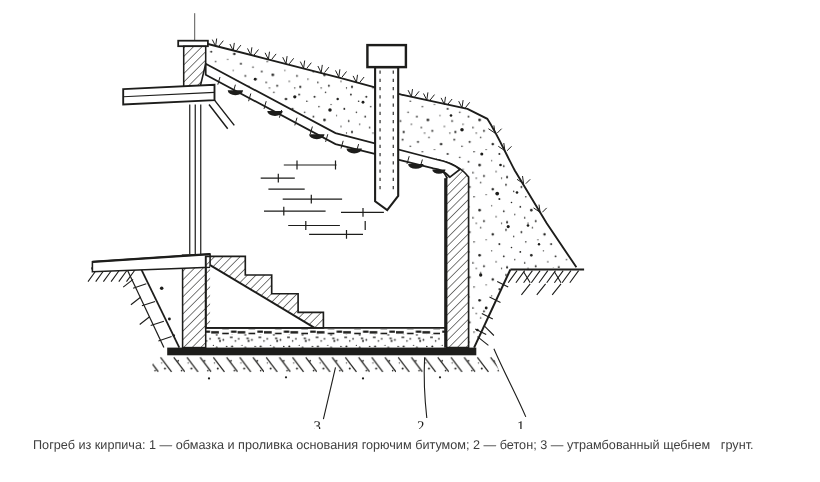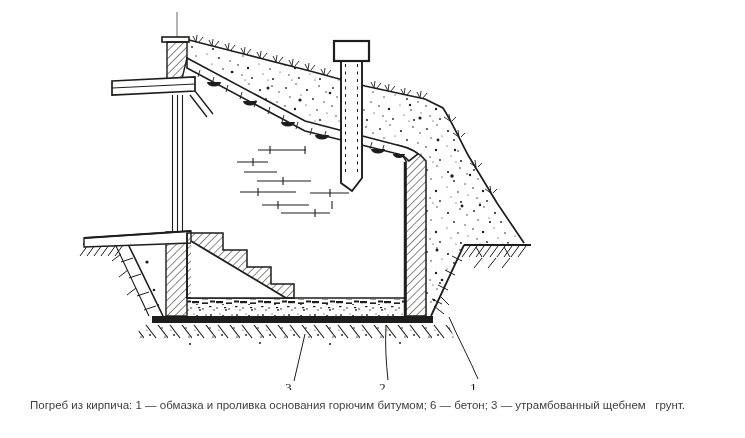--- a/index.html
+++ b/index.html
@@ -229,14 +229,14 @@
     <g>
       <path d="M305,334 L294,381" stroke="currentColor" stroke-width="1" fill="none"></path>
       <path d="M386,325 C385,345 386,362 388,380" stroke="currentColor" stroke-width="1" fill="none"></path>
       <path d="M449,317 C458,338 470,360 478,379" stroke="currentColor" stroke-width="1" fill="none"></path>
       <text x="285" y="392" class="callout-digit">3</text>
       <text x="379" y="392" class="callout-digit">2</text>
       <text x="470" y="392" class="callout-digit">1</text>
     </g>
   </svg>
 
-  <div class="fig-caption">Погреб из кирпича: 1 — обмазка и проливка основания горючим битумом; 6 — бетон; 3 — утрамбованный щебнем   грунт.</div>
+  <div class="fig-caption">Погреб из кирпича: 1 — обмазка и проливка основания горючим битумом; 2 — бетон; 3 — утрамбованный щебнем   грунт.</div>
 </div>
 
 </body></html>

